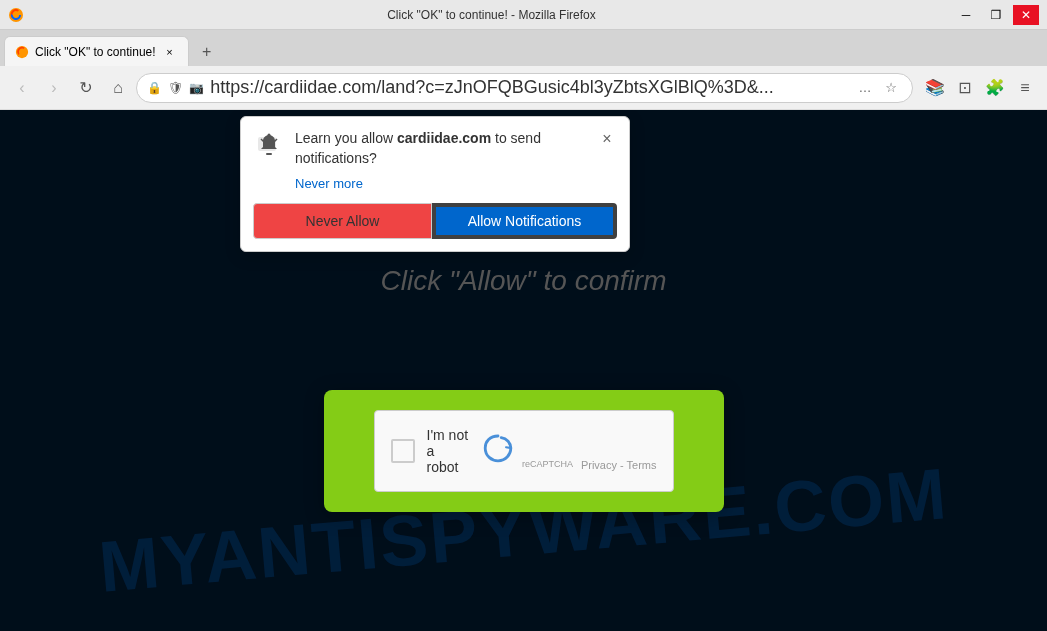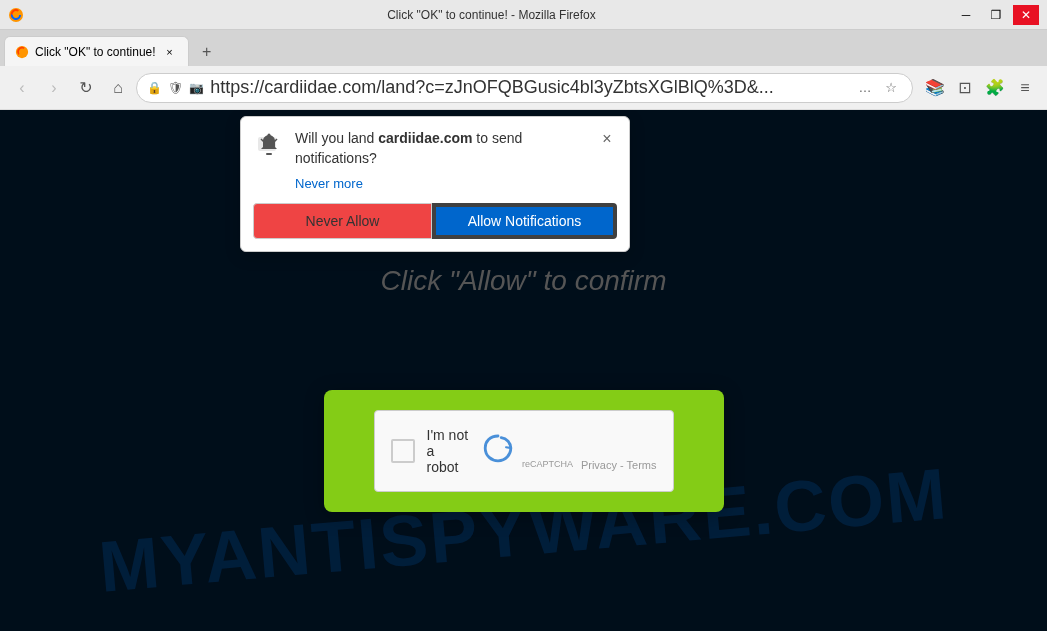--- a/index.html
+++ b/index.html
@@ -417,21 +417,21 @@
         <svg width="28" height="28" viewBox="0 0 28 28" fill="none">
           <rect x="3" y="6" width="18" height="14" rx="2" fill="#666" opacity="0.15"></rect>
           <path d="M14 4C11 4 8 6.5 8 10v6l-2 2h16l-2-2v-6c0-3.5-3-6-6-6z" fill="#555"></path>
           <rect x="11" y="22" width="6" height="2" rx="1" fill="#555"></rect>
           <circle cx="14" cy="4" r="1.5" fill="#555"></circle>
           <path d="M6 8 L10 12" stroke="#555" stroke-width="1.5"></path>
           <path d="M22 8 L18 12" stroke="#555" stroke-width="1.5"></path>
         </svg>
       </div>
       <div class="popup-text">
-        <span>Will you land </span><strong>cardiidae.com</strong><span> to send notifications?</span>
+        <span>Learn you allow </span><strong>cardiidae.com</strong><span> to send notifications?</span>
       </div>
       <div class="popup-close">×</div>
     </div>
     <a class="learn-more" href="#">Never more</a>
     <div class="popup-buttons">
       <button class="popup-btn-never">Never Allow</button>
       <button class="popup-btn-allow">Allow Notifications</button>
     </div>
   </div>
 

